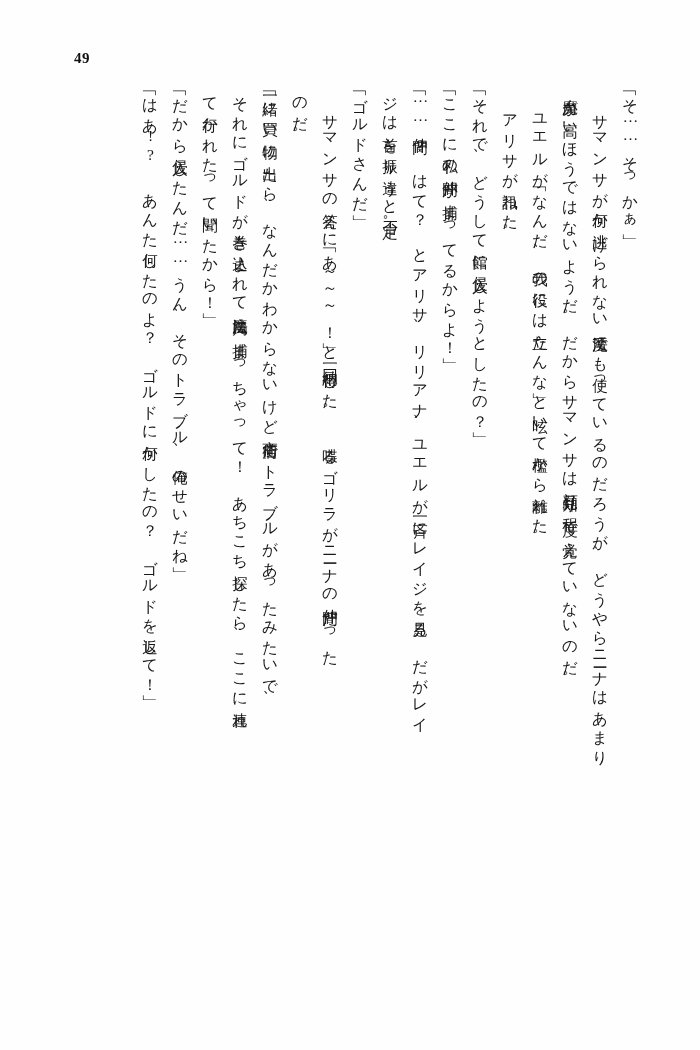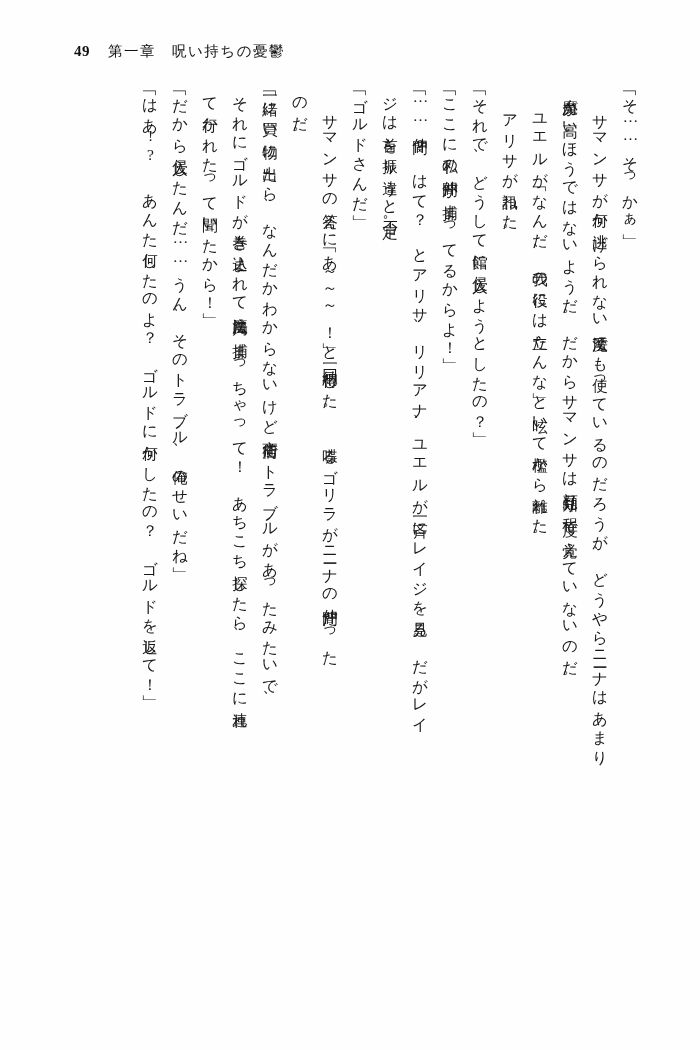--- a/index.html
+++ b/index.html
@@ -20,25 +20,25 @@
     position: absolute;
     inset: 0;
     width: 700px;
     height: 1050px;
     background: #fefefe;
   }
 
   
   .header {
     position: absolute;
-    top: 42px;
+    top: 50px;
     left: 74px;
     display: flex;
     align-items: baseline;
-    gap: 18px;
+    gap: 26px;
     white-space: nowrap;
   }
   .page-number {
     font-size: 15px;
     font-weight: bold;
     letter-spacing: 0.5px;
     color: #111;
   }
   .chapter-title {
     font-size: 14.5px;
@@ -74,21 +74,20 @@
     font-family: "Liberation Serif", "DejaVu Serif", serif;
   }
 </style>
 </head>
 <body>
 
 <div id="page">
 
   <div class="header">
     <span class="page-number">49</span>
-    <span class="chapter-title">第一章　呪い持ちの憂鬱</span>
   </div>
 
   <div class="body-area">
     <div class="vline">「そ……そっかぁ」</div>
     <div class="vline">　サマンサが何か逃げられない魔法でも使っているのだろうが、どうやらニーナはあまり</div>
     <div class="vline">魔力が高いほうではないようだ。だからサマンサは顔見知り程度で覚えていないのだ。</div>
     <div class="vline">　ユエルが「なんだ、我の役には立たんな」と呟いて檻から離れた。</div>
     <div class="vline">　アリサが訊ねた。</div>
     <div class="vline">「それで、どうして館に侵入しようとしたの？」</div>
     <div class="vline">「ここに私の仲間が捕まってるからよ！」</div>

